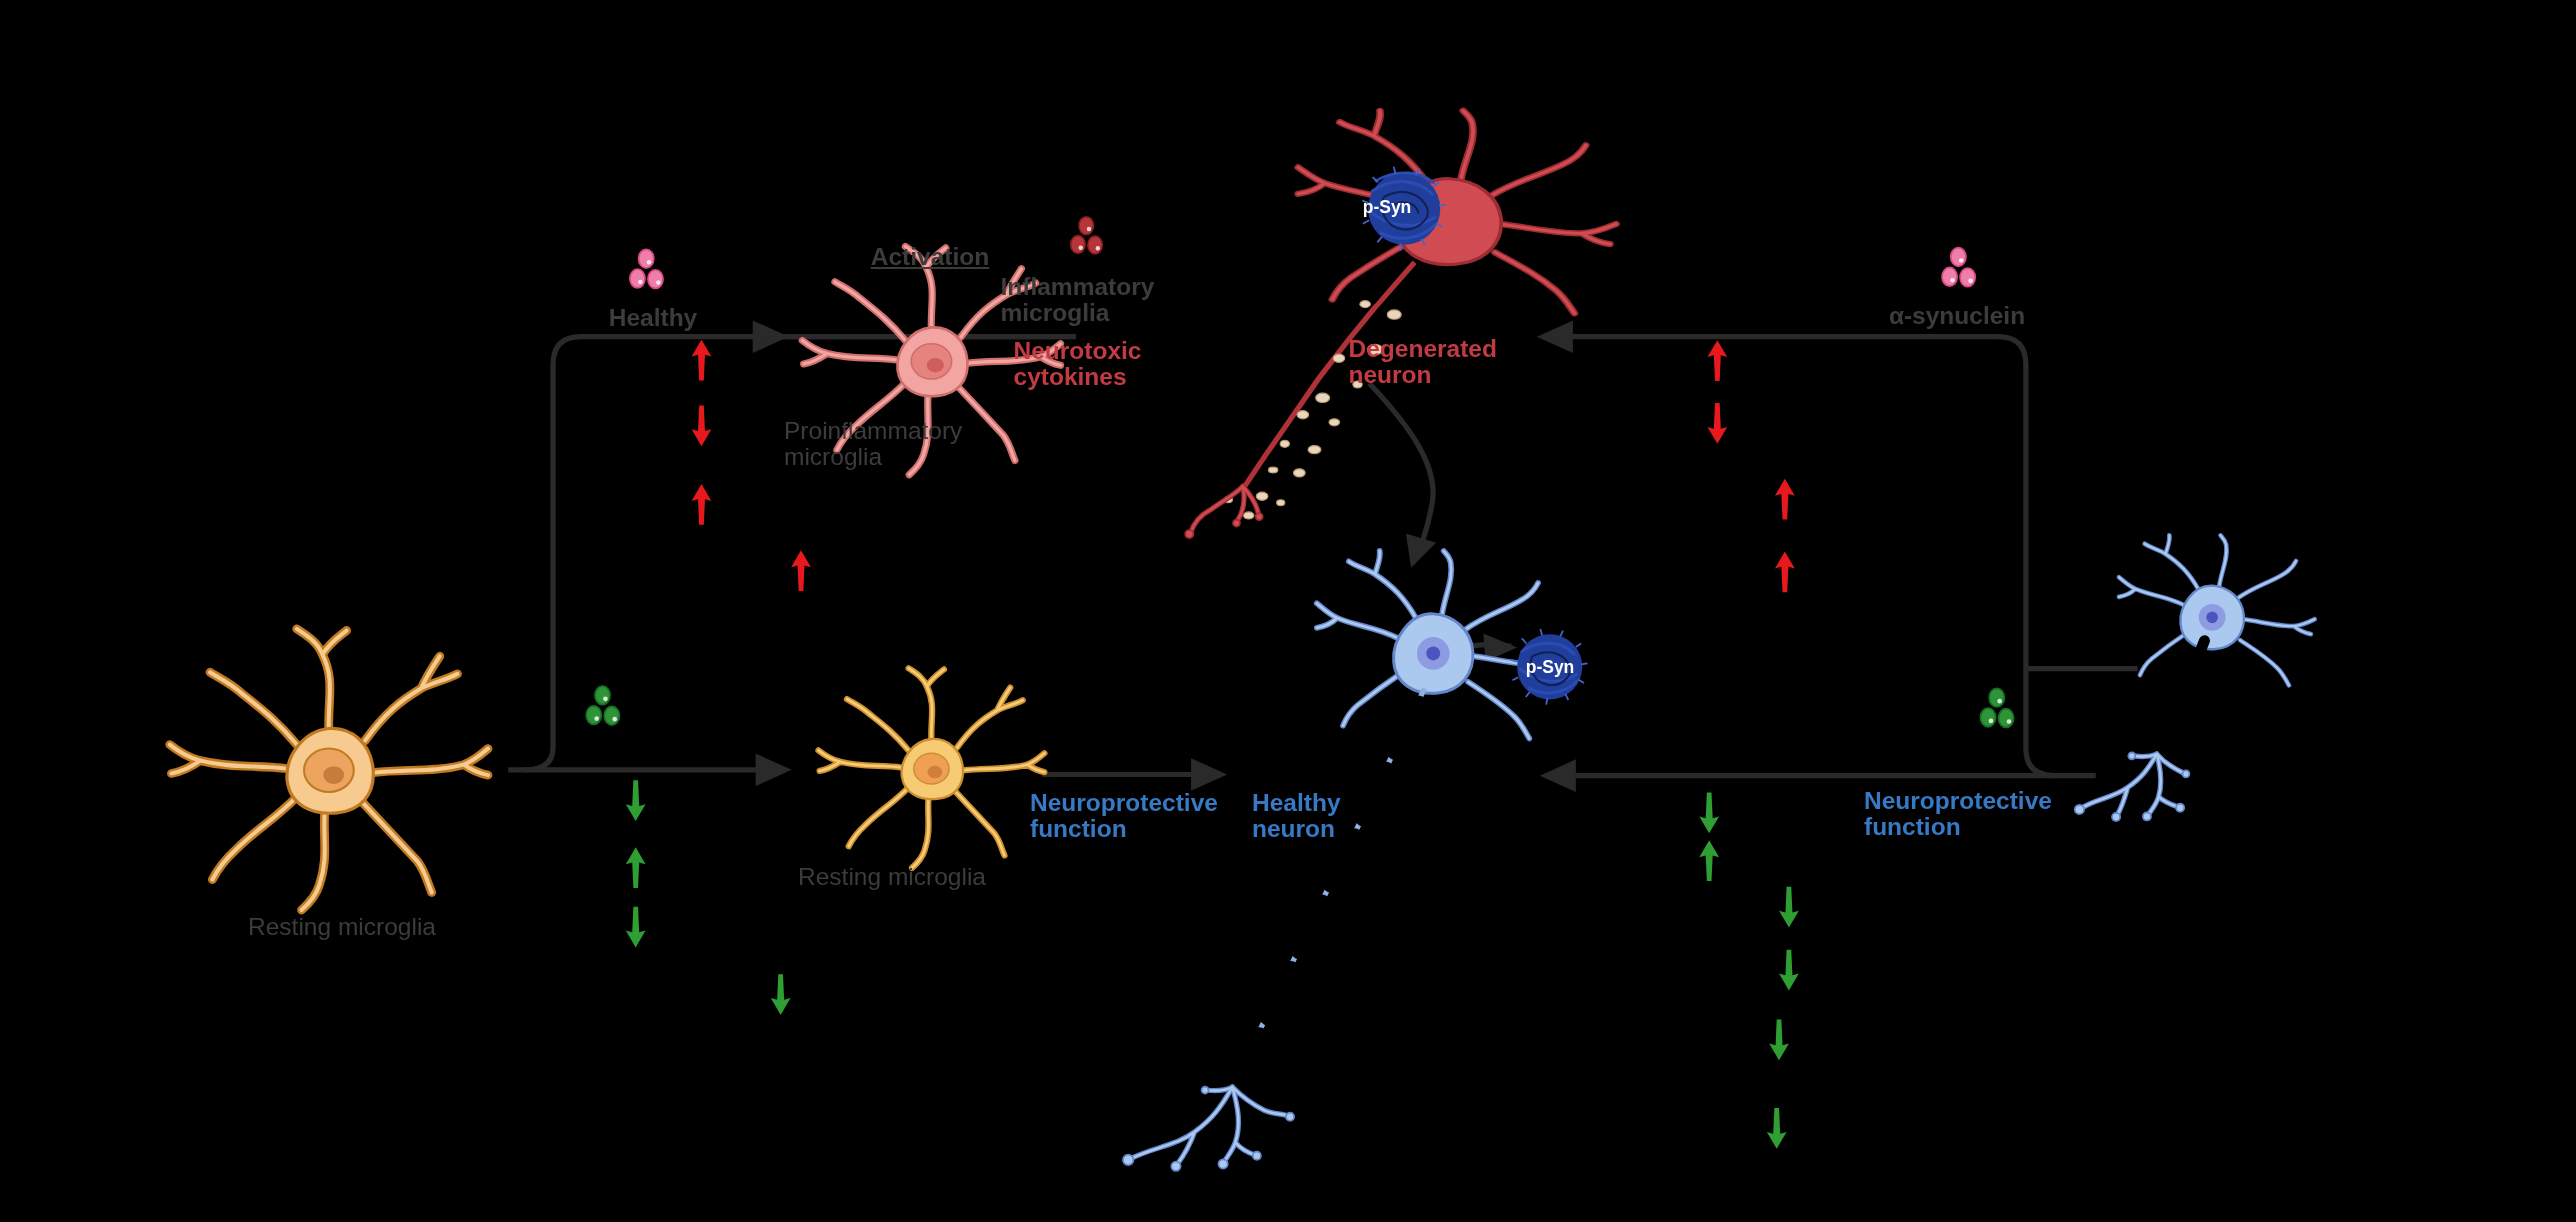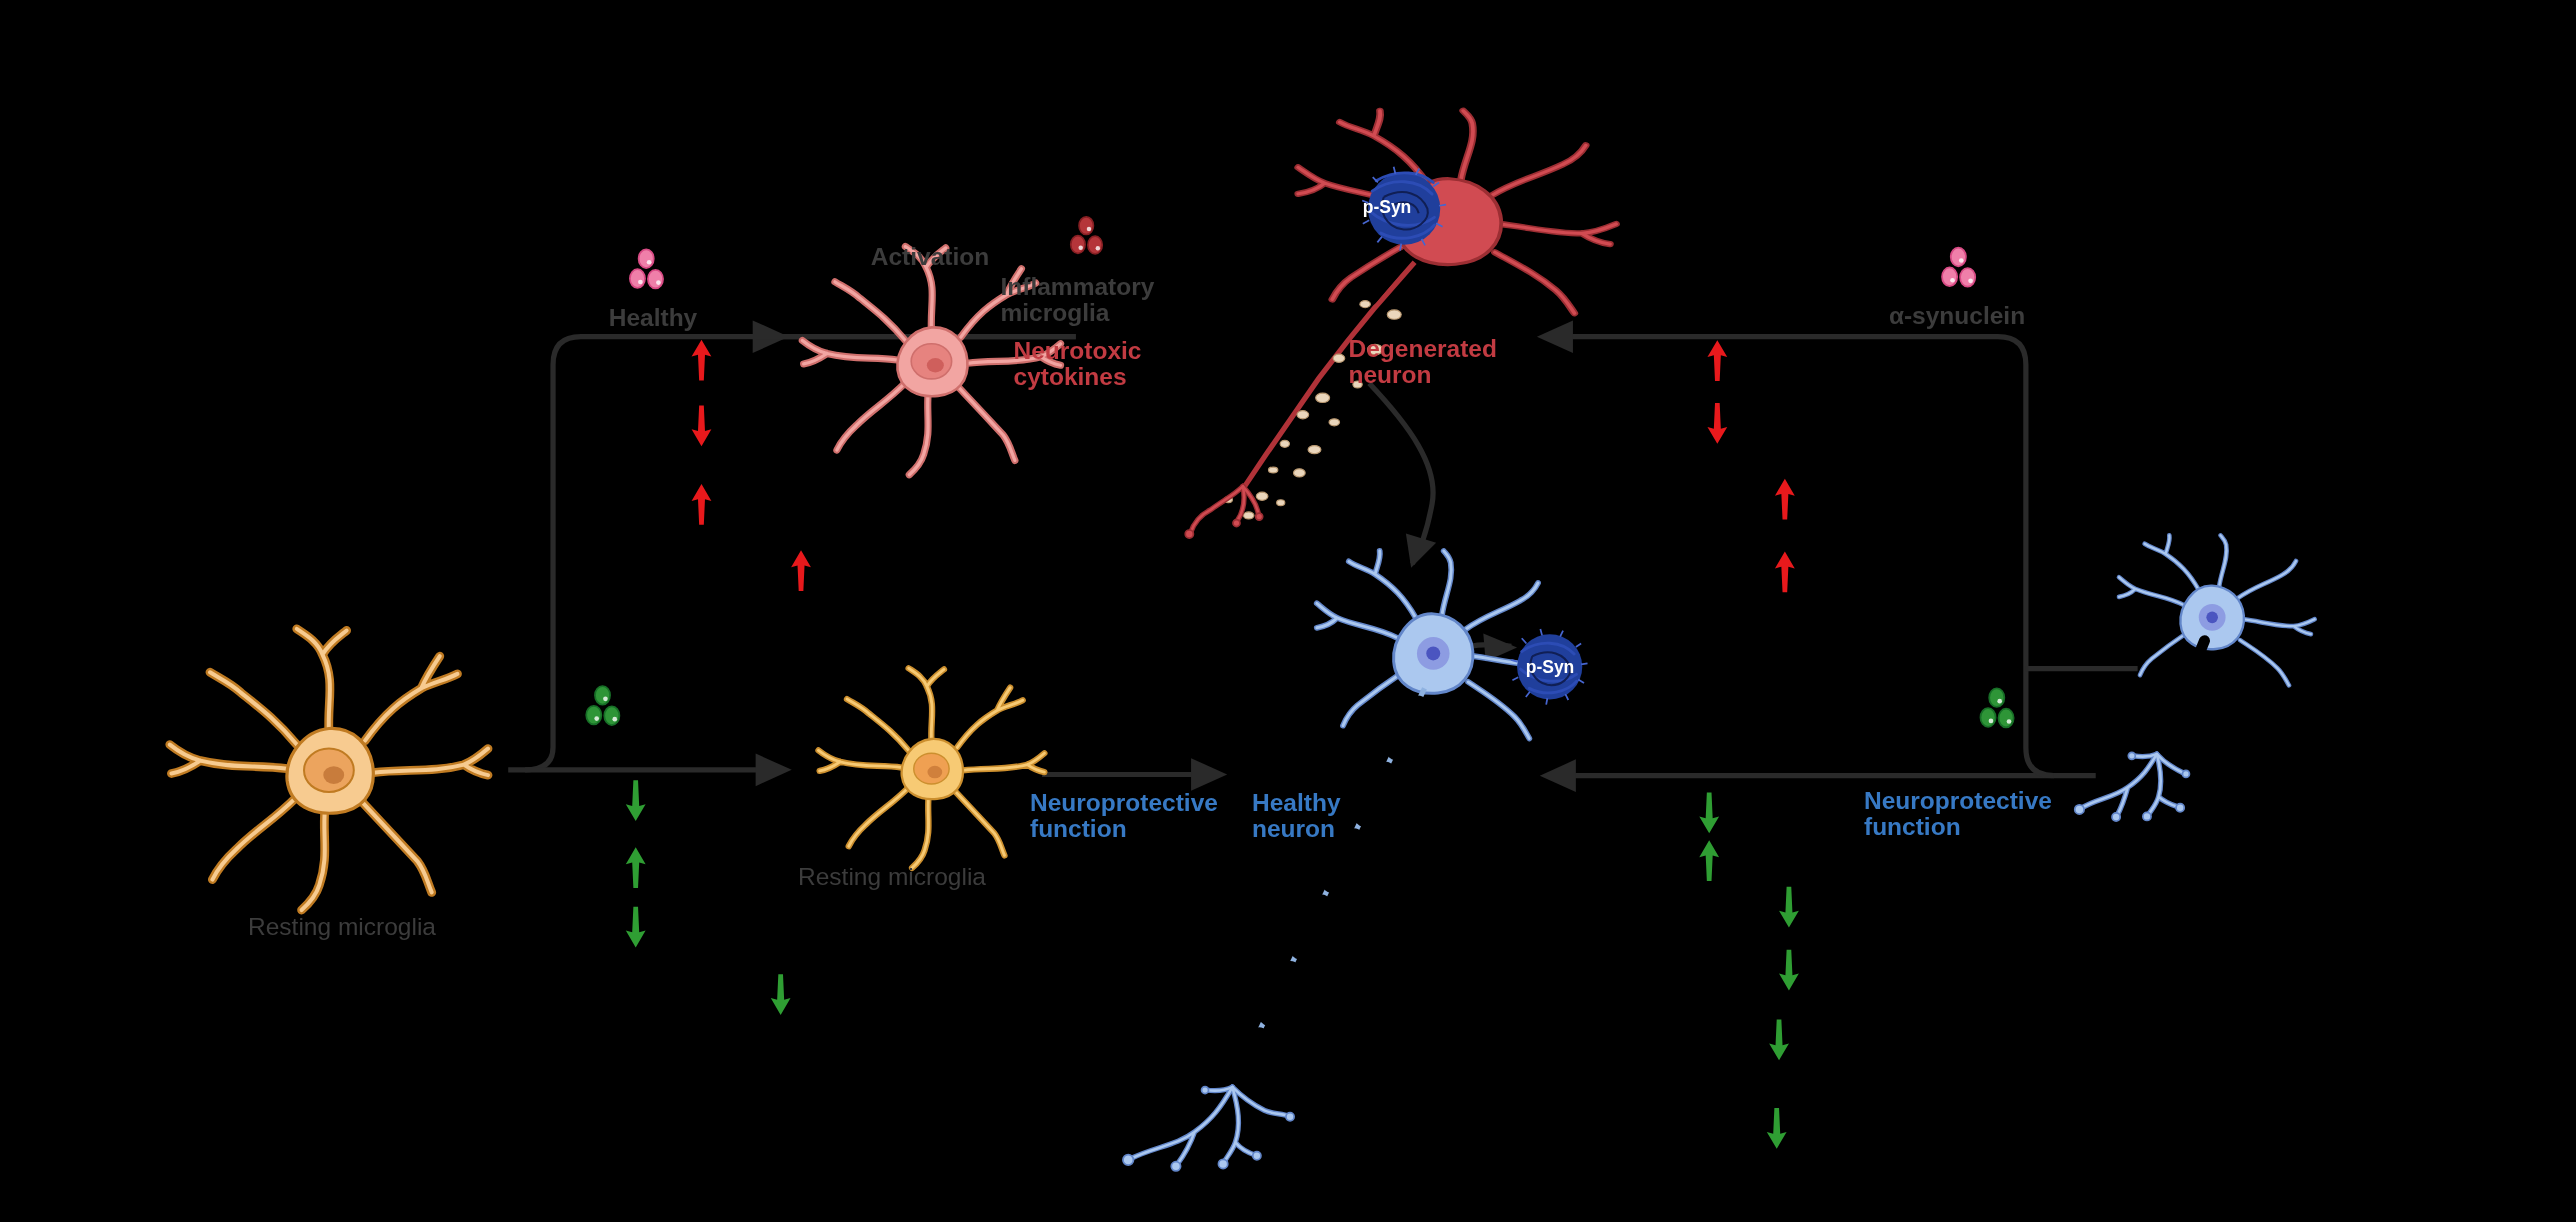--- a/index.html
+++ b/index.html
@@ -351,21 +351,22 @@
     <circle class="bulb" cx="-228" cy="330" r="8"></circle>
         <circle class="bulb" cx="-165" cy="343" r="7"></circle>
     <circle class="bulb" cx="-112" cy="342" r="7"></circle>
         <circle class="bulb" cx="-55" cy="327" r="7"></circle>
     <circle class="bulb" cx="-45" cy="269" r="6"></circle>
         <circle class="bulb" cx="-138" cy="238" r="6"></circle>
   </g>
 </svg>
 
 <div class="lbl" style="left:653px;top:318px;">Healthy</div>
-<div class="lbl" style="left:930px;top:257px;">Activation</div>
+<div class="lbl" style="left:930px;top:257px;text-decoration:underline;">Activation</div>
+<div class="lbl cellname wrap" style="left:912px;top:444px;width:256px;">Proinflammatory microglia</div>
 <div class="lbl wrap" style="left:1088px;top:300px;width:175px;">Inflammatory microglia</div>
 <div class="lbl red wrap" style="left:1089px;top:364px;width:151px;">Neurotoxic cytokines</div>
 <div class="lbl red wrap" style="left:1436px;top:362px;width:175px;">Degenerated neuron</div>
 <div class="lbl" style="left:1957px;top:316px;">α-synuclein</div>
 <div class="lbl cellname" style="left:342px;top:927px;">Resting microglia</div>
 <div class="lbl cellname" style="left:892px;top:877px;">Resting microglia</div>
 <div class="lbl blue wrap" style="left:1135px;top:816px;width:210px;">Neuroprotective function</div>
 <div class="lbl blue wrap" style="left:1316px;top:816px;width:128px;">Healthy neuron</div>
 <div class="lbl blue wrap" style="left:1969px;top:814px;width:210px;">Neuroprotective function</div>
 <div class="lbl psyn" style="left:1387px;top:207px;">p-Syn</div>

